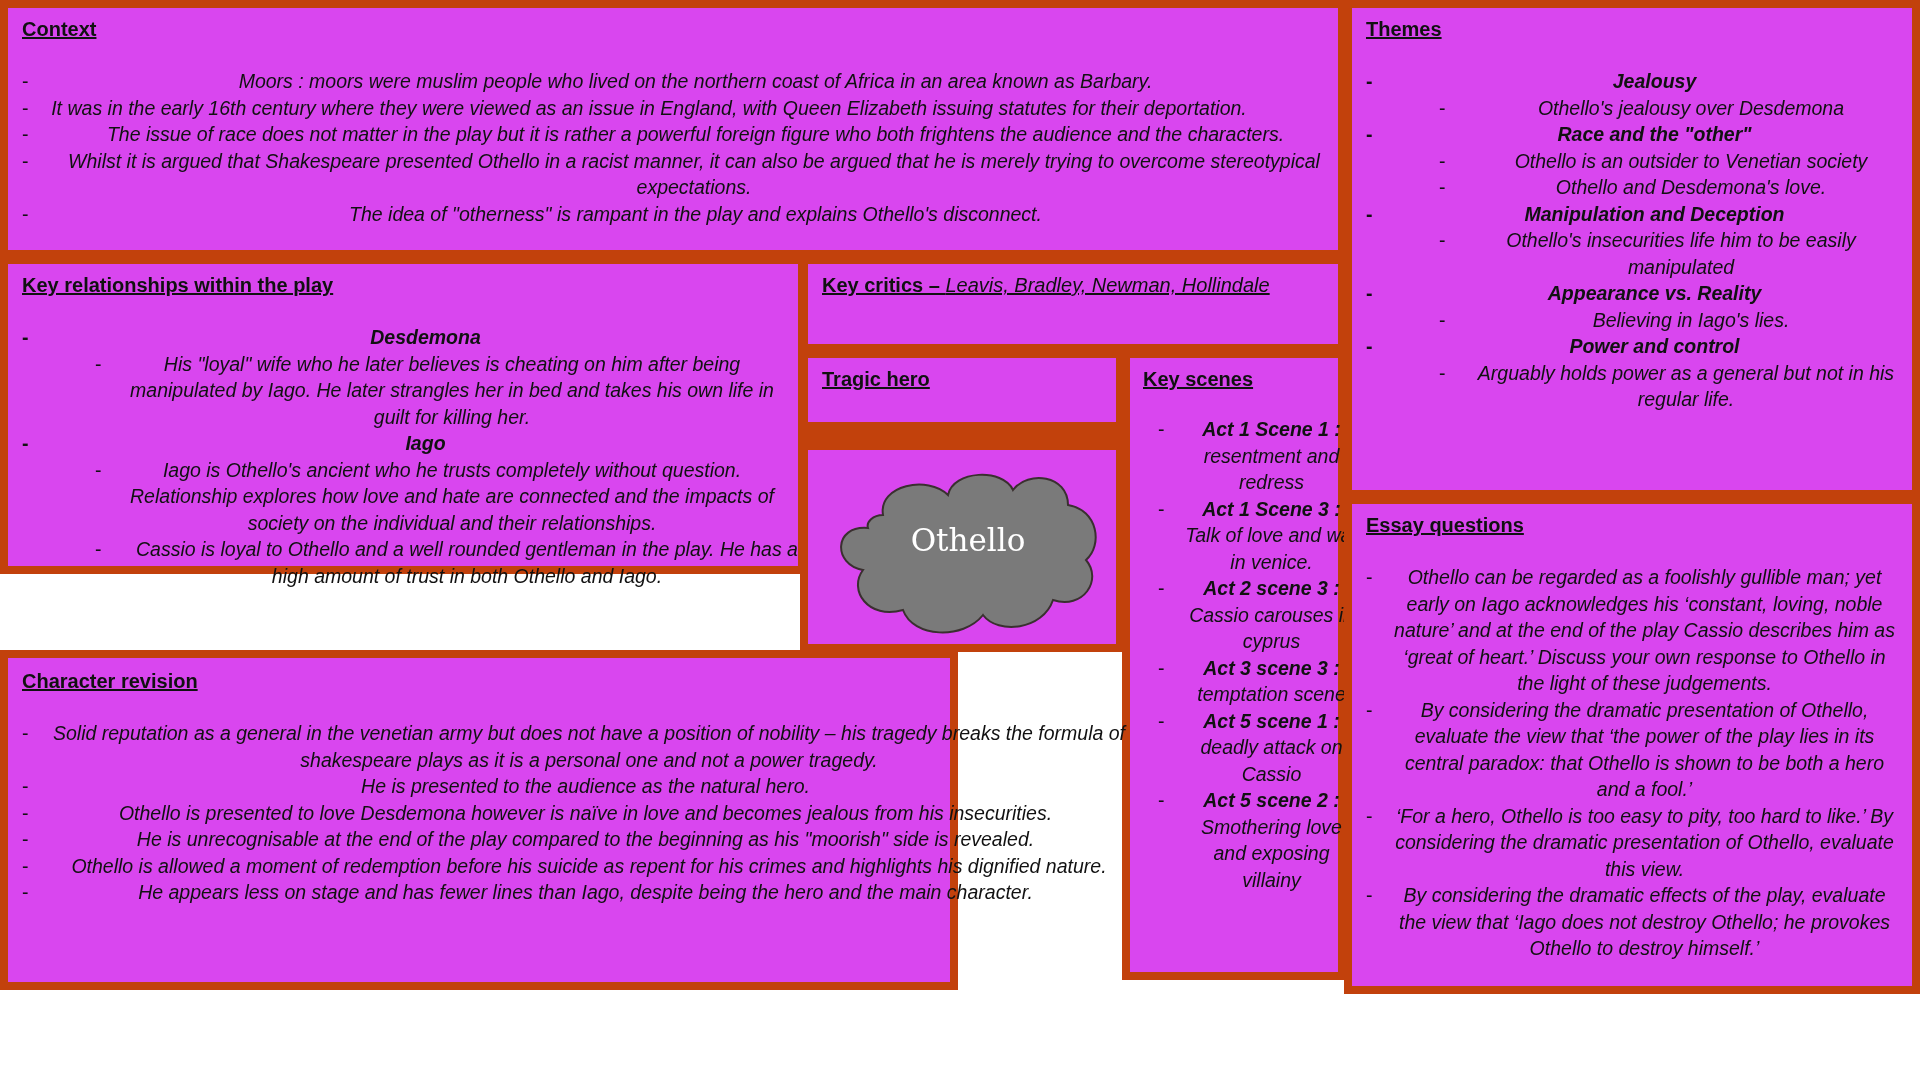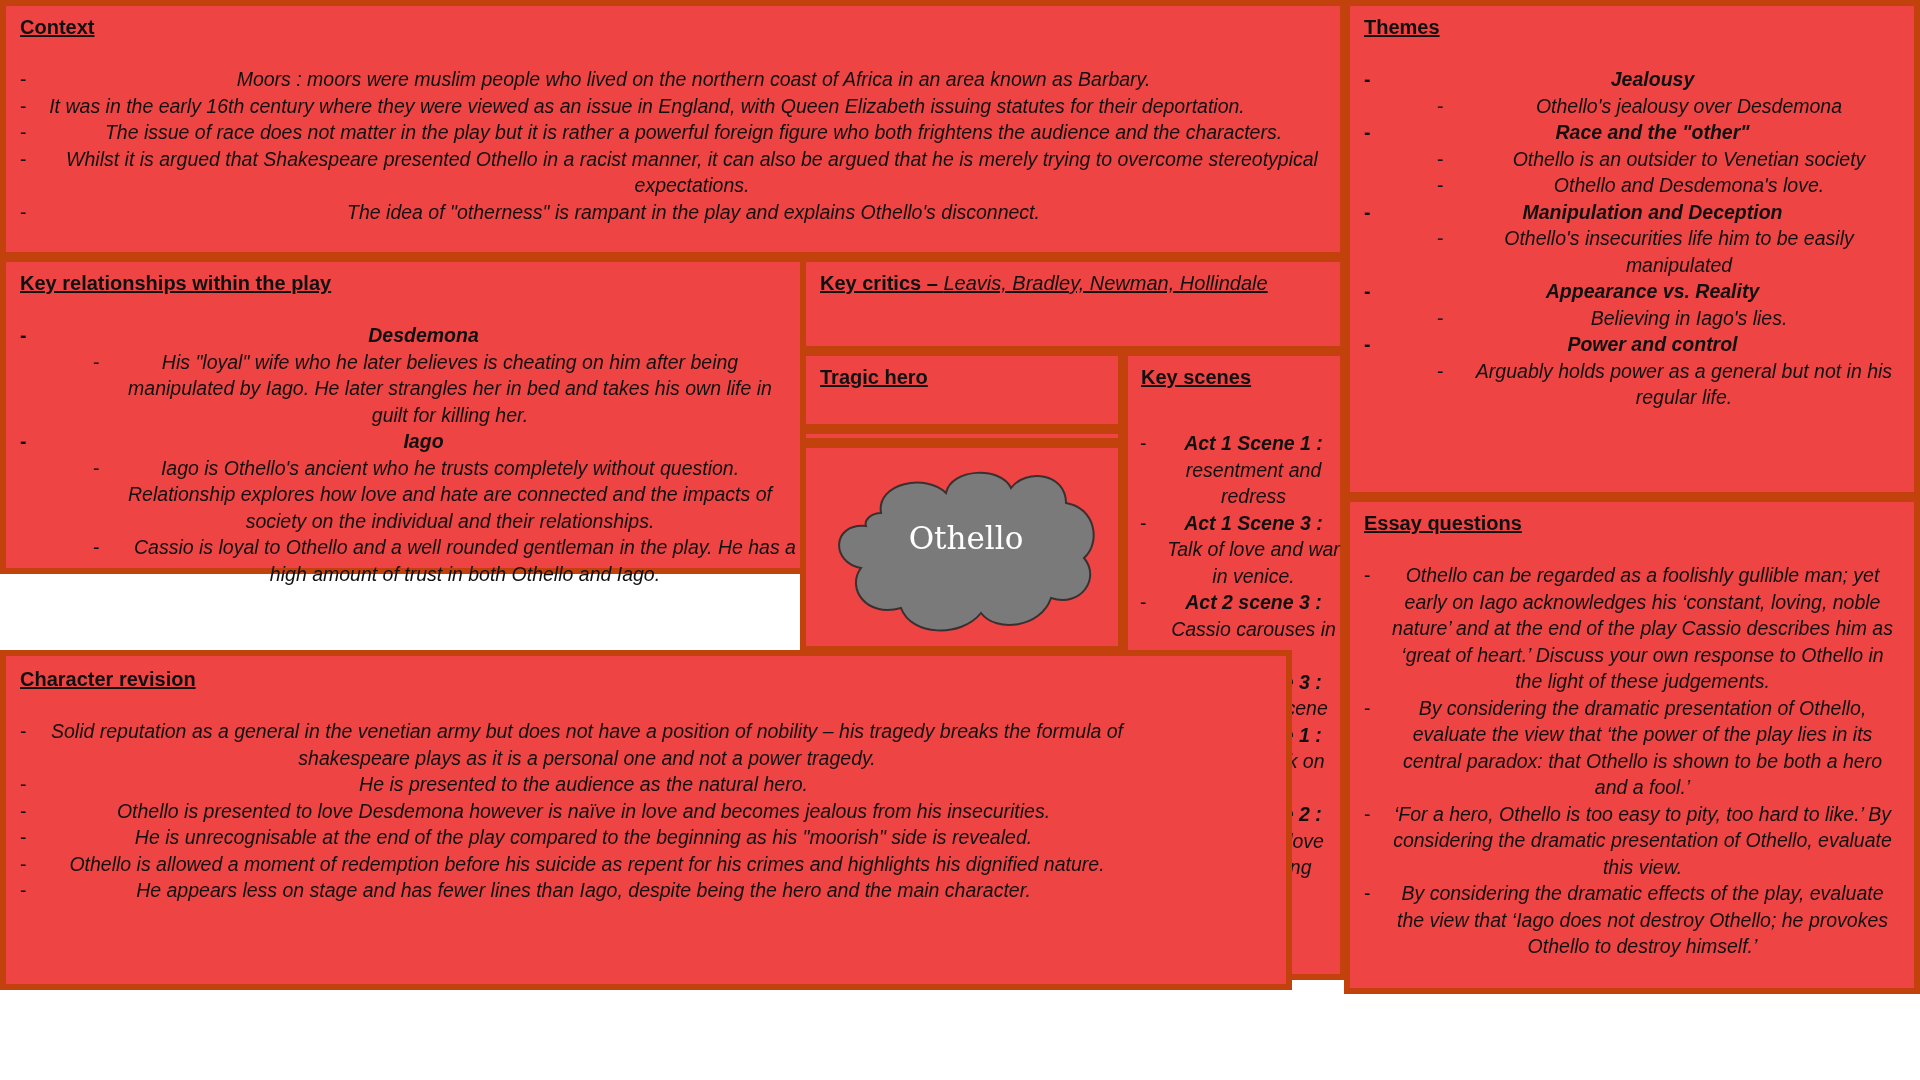--- a/index.html
+++ b/index.html
@@ -1,18 +1,18 @@
 <!DOCTYPE html>
 <html><head>
   <meta charset="utf-8">
   <style>
     html, body { margin: 0; padding: 0; background: #ffffff; }
     body { width: 1920px; height: 1080px; position: relative; overflow: hidden;
       font-family: "Liberation Sans", sans-serif; color: #111; }
-    .box { position: absolute; border: 6px solid #c2410c; background: #ef4444; box-sizing: border-box; }
+    .box { position: absolute; border: 8px solid #c2410c; background: #d946ef; box-sizing: border-box; }
     .heading { position: absolute; font-weight: bold; text-decoration: underline; font-size: 20px; line-height: 24px; }
     ul.dash { list-style: none; margin: 0; padding: 0; position: absolute; text-align: center; }
     ul.dash li { position: relative; font-style: italic; font-size: 19.5px; line-height: 26.5px; }
     ul.dash li::before { content: "-"; position: absolute; font-style: normal; }
     .lvl1 { padding-left: 27px; }
     .lvl1::before { left: 0; }
     .lvl2 { padding-left: 100px; }
     .lvl2::before { left: 73px; }
     .b { font-weight: bold; }
     .cloud-wrap { position: absolute; }
@@ -75,31 +75,31 @@
   <div class="cloud-wrap" style="left:20px;top:10px;width:280px;height:180px;">
     <svg width="280" height="180" viewBox="0 0 280 180">
       <path id="cloudpath" fill="#7a7a7a" stroke="#3a3030" stroke-width="2" d="M55,55 C50,25 100,15 120,35 C125,10 175,8 185,30 C200,10 240,15 240,45 C270,50 275,85 258,100 C275,120 255,150 225,140 C215,170 170,175 155,155 C135,180 85,178 75,150 C40,160 20,130 35,110 C5,105 5,65 40,68 C38,62 45,55 55,55 Z"></path>
     </svg>
     <div class="cloud-label" style="top:62px;">Othello</div>
   </div>
 </div>
 
 <div class="box" style="left:1122px;top:350px;width:224px;height:630px;">
   <div class="heading" style="left:13px;top:9px;">Key scenes</div>
-  <ul class="dash" style="left:12px;top:58px;width:200px;margin-top:16px;">
+  <ul class="dash" style="left:28px;top:58px;width:200px;">
     <li class="lvl1"><span class="b">Act 1 Scene 1 :</span><br><span>resentment and redress</span></li>
     <li class="lvl1"><span class="b">Act 1 Scene 3 :</span><br><span>Talk of love and war in venice.</span></li>
     <li class="lvl1"><span class="b">Act 2 scene 3 :</span><br><span>Cassio carouses in cyprus</span></li>
     <li class="lvl1"><span class="b">Act 3 scene 3 :</span><br><span>temptation scene</span></li>
     <li class="lvl1"><span class="b">Act 5 scene 1 :</span><br><span>deadly attack on Cassio</span></li>
     <li class="lvl1"><span class="b">Act 5 scene 2 :</span><br><span>Smothering love and exposing villainy</span></li>
   </ul>
 </div>
 
-<div class="box" style="left:0;top:650px;width:1292px;height:340px;">
+<div class="box" style="left:0;top:650px;width:958px;height:340px;">
   <div class="heading" style="left:14px;top:11px;">Character revision</div>
   <ul class="dash" style="left:14px;top:62px;width:1100px;">
     <li class="lvl1" style="width:1080px;">Solid reputation as a general in the venetian army but does not have a position of nobility – his tragedy breaks the formula of shakespeare plays as it is a personal one and not a power tragedy.</li>
     <li class="lvl1">He is presented to the audience as the natural hero.</li>
     <li class="lvl1">Othello is presented to love Desdemona however is naïve in love and becomes jealous from his insecurities.</li>
     <li class="lvl1">He is unrecognisable at the end of the play compared to the beginning as his "moorish" side is revealed.</li>
     <li class="lvl1" style="width:1080px;">Othello is allowed a moment of redemption before his suicide as repent for his crimes and highlights his dignified nature.</li>
     <li class="lvl1">He appears less on stage and has fewer lines than Iago, despite being the hero and the main character.</li>
   </ul>
 </div>

